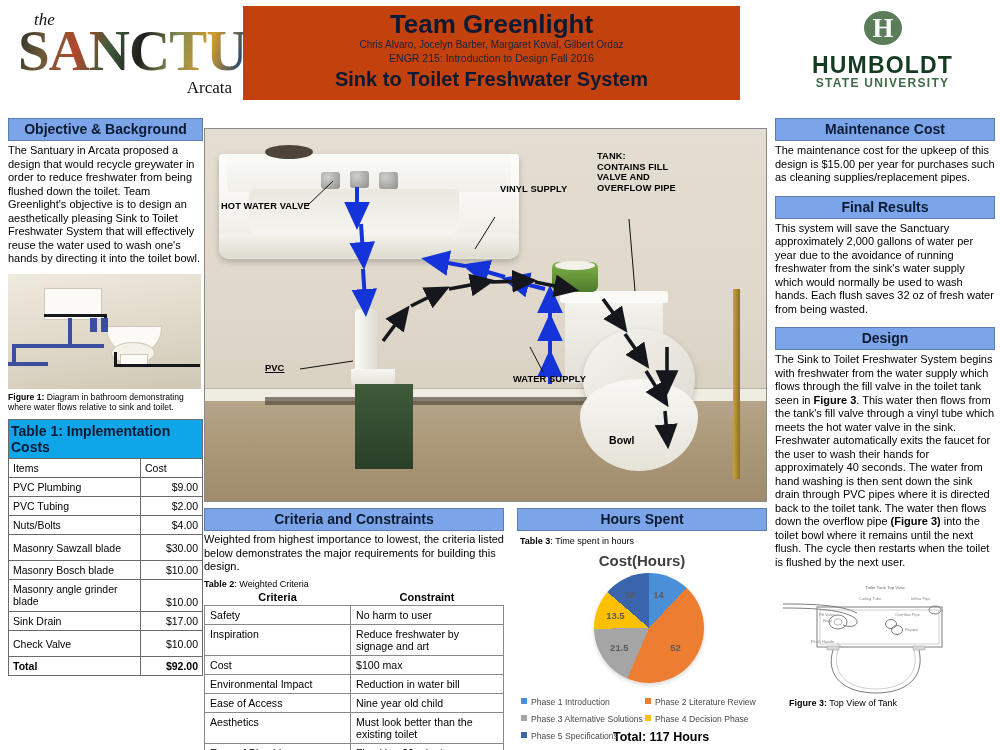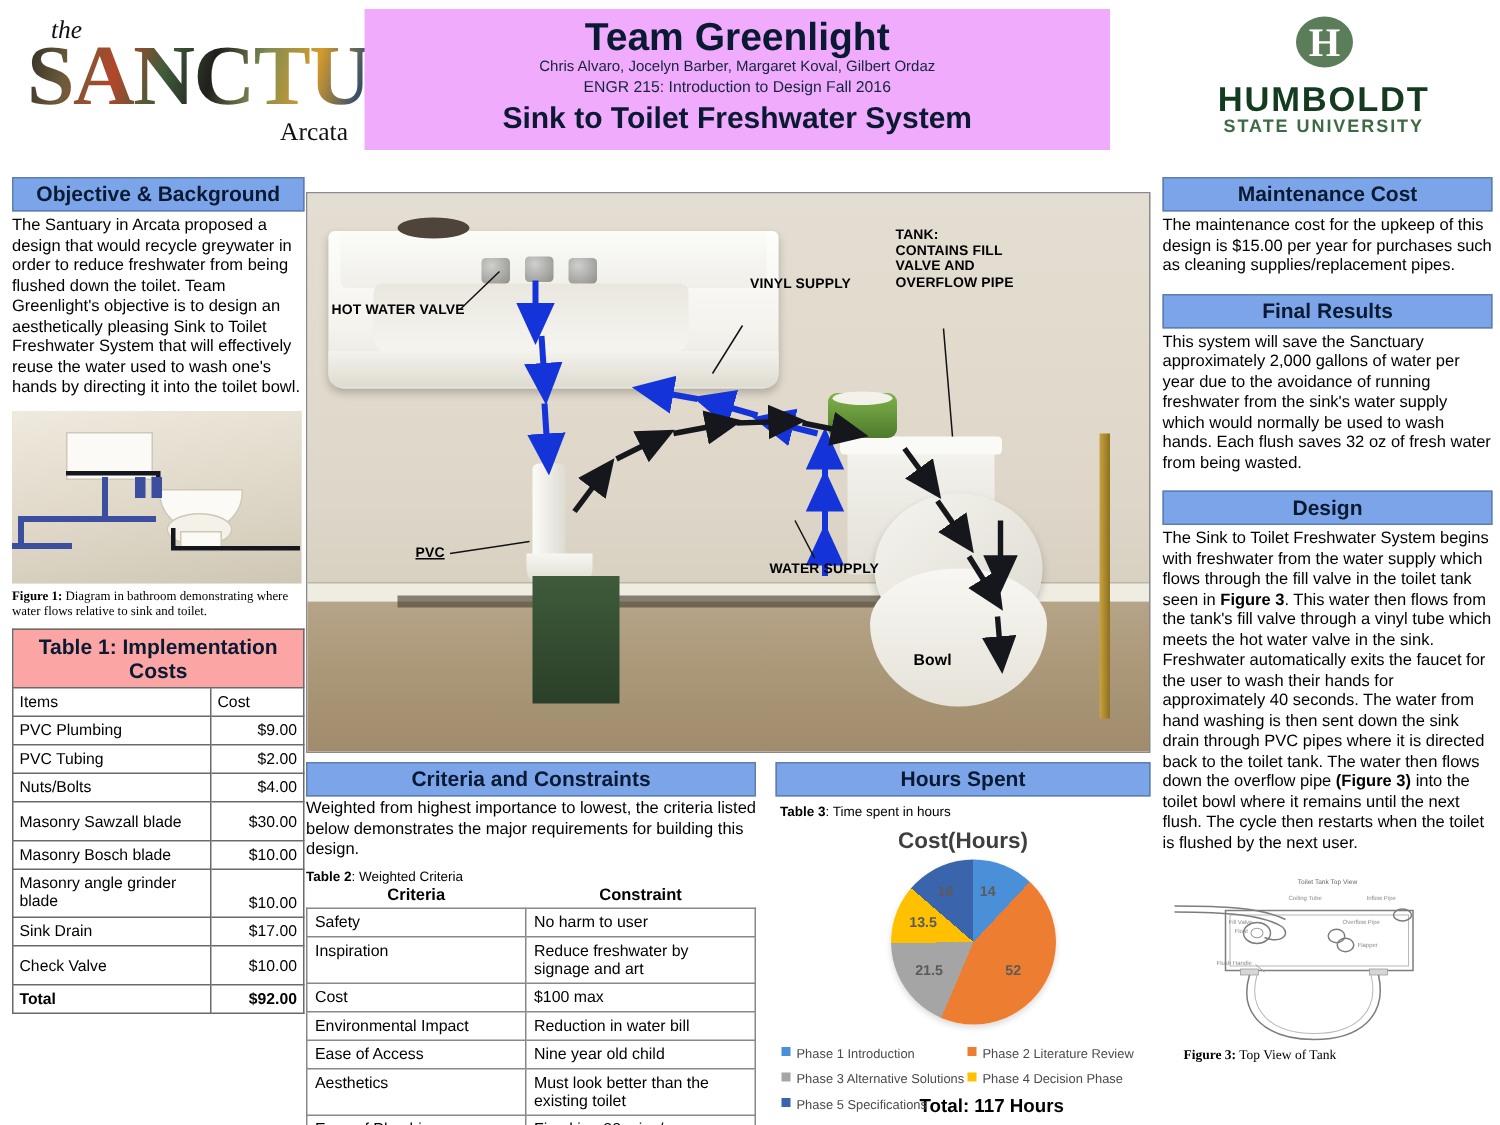--- a/index.html
+++ b/index.html
@@ -35,21 +35,21 @@
     -webkit-text-fill-color:transparent;
   }
   .sanc-arcata {
     position:absolute; right:6px; top:70px;
     font-family:"Liberation Serif", serif;
     font-size:17px; color:#111;
   }
 
   .title-box {
     position:absolute; left:243px; top:6px; width:497px; height:94px;
-    background:#f0abfc; text-align:center;
+    background:#c2410c; text-align:center;
     padding-top:4px;
   }
   .title-main {
     font-size:26px; font-weight:bold; color:#0b1a33; line-height:1.12;
     letter-spacing:0px;
   }
   .title-authors { font-size:10px; color:#14243d; line-height:1.25; }
   .title-course  { font-size:10.5px; color:#14243d; line-height:1.25; }
   .title-sub {
     font-size:20px; font-weight:bold; color:#0b1a33; margin-top:3px; line-height:1.1;
@@ -70,21 +70,21 @@
   .bar {
     background:#7ba5e8; border:1px solid #5c7fae;
     text-align:center; font-weight:bold; color:#0b1a33;
     font-size:14px; padding:2px 0 3px;
   }
 
   .body-text { font-size:11px; line-height:1.23; color:#000; text-align:left; }
 
   
   .col-left { position:absolute; left:8px; top:118px; width:195px; }
-  .fig-caption { font-size:8.6px; line-height:1.22; margin-top:3px;font-family:Liberation Serif, serif; }
+  .fig-caption { font-size:8.6px; line-height:1.22; margin-top:3px; }
   .fig-caption b { font-weight:bold; }
 
   
   .fig1 {
     width:193px; height:115px; position:relative; overflow:hidden;
     background:#d9d3c6;
   }
   .f1-wall { position:absolute; inset:0; background:linear-gradient(170deg,#efeade 0%,#ddd6c6 60%,#cfc7b5 100%); }
   .f1-tank { position:absolute; left:36px; top:14px; width:58px; height:32px; background:#fbfaf6; border:1px solid #cfc8b8; }
   .f1-sink { position:absolute; left:98px; top:52px; width:56px; height:28px; background:#fbfaf6; border:1px solid #cfc8b8; border-radius:0 0 26px 26px; }
@@ -96,22 +96,22 @@
   .f1-blue4{ position:absolute; left:0px; top:88px; width:40px; height:4px; background:#3b4f9e; }
   .f1-blk1 { position:absolute; left:36px; top:40px; width:62px; height:3px; background:#15171c; }
   .f1-blk2 { position:absolute; left:96px; top:40px; width:3px; height:16px; background:#15171c; }
   .f1-blk3 { position:absolute; left:106px; top:90px; width:86px; height:3px; background:#15171c; }
   .f1-blk4 { position:absolute; left:106px; top:78px; width:3px; height:14px; background:#15171c; }
   .f1-valve{ position:absolute; width:7px; height:14px; background:#3b4f9e; }
 
   
   .t1 { width:195px; border-collapse:collapse; margin-top:6px; font-size:10.5px; }
   .t1 .t1-title td {
-    background:#fca5a5; border:1px solid #6a6a6a;
-    font-weight:bold; font-size:14px; text-align:center; padding:3px 2px; color:#0b1a33;
+    background:#0ea5e9; border:1px solid #6a6a6a;
+    font-weight:bold; font-size:14px; text-align:left; padding:3px 2px; color:#0b1a33;
   }
   .t1 td { border:1px solid #6a6a6a; padding:3px 4px; }
   .t1 td.num { text-align:right; width:62px; }
   .t1 tr.tall td { padding-top:7px; padding-bottom:6px; }
   .t1 tr.total td { font-weight:bold; }
 
   
   .photo-wrap { position:absolute; left:204px; top:128px; width:563px; height:374px; border:1px solid #8a8a8a; overflow:hidden; }
   .ph-wall  { position:absolute; inset:0; background:linear-gradient(180deg,#e4ded2 0%,#ded7c9 55%,#d8d1c2 70%,#cfc8b8 73%,#b7a98c 74%,#b09f80 100%); }
   .ph-floor { position:absolute; left:0; bottom:0; width:100%; height:100px;
@@ -345,21 +345,21 @@
 
     <svg width="563" height="374" style="position:absolute;left:0;top:0;">
       <line x1="102" y1="77" x2="128" y2="52" stroke="#111" stroke-width="1"></line>
       <line x1="95" y1="240" x2="148" y2="232" stroke="#111" stroke-width="1"></line>
       <line x1="290" y1="88" x2="270" y2="120" stroke="#111" stroke-width="1"></line>
       <line x1="424" y1="90" x2="430" y2="162" stroke="#111" stroke-width="1"></line>
       <line x1="325" y1="218" x2="338" y2="243" stroke="#111" stroke-width="1"></line>
     </svg>
 
     <div class="lbl" style="left:16px; top:72px;">HOT WATER VALVE</div>
-    <div class="lbl" style="left:72px; top:234px;text-decoration:underline;">PVC</div>
+    <div class="lbl" style="left:60px; top:234px;text-decoration:underline;">PVC</div>
     <div class="lbl" style="left:295px; top:55px;">VINYL SUPPLY</div>
     <div class="lbl" style="left:392px; top:22px; white-space:pre-line;">TANK:
 CONTAINS FILL
 VALVE AND
 OVERFLOW PIPE</div>
     <div class="lbl" style="left:308px; top:245px;">WATER SUPPLY</div>
     <div class="lbl" style="left:404px; top:305px; font-size:10.5px;">Bowl</div>
   </div>
 
   <div class="center-bottom">

